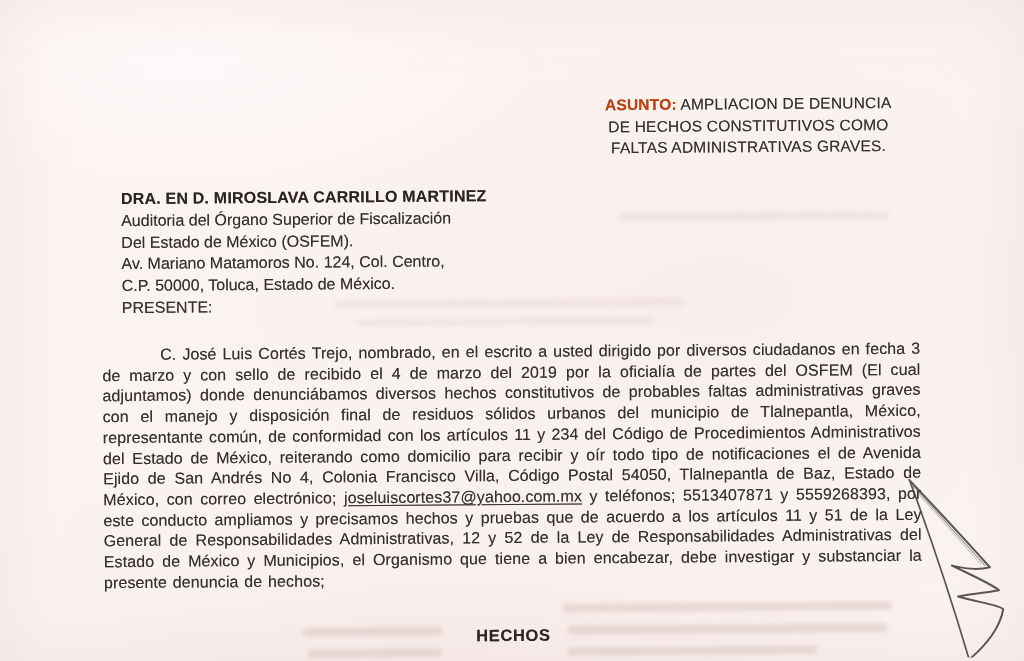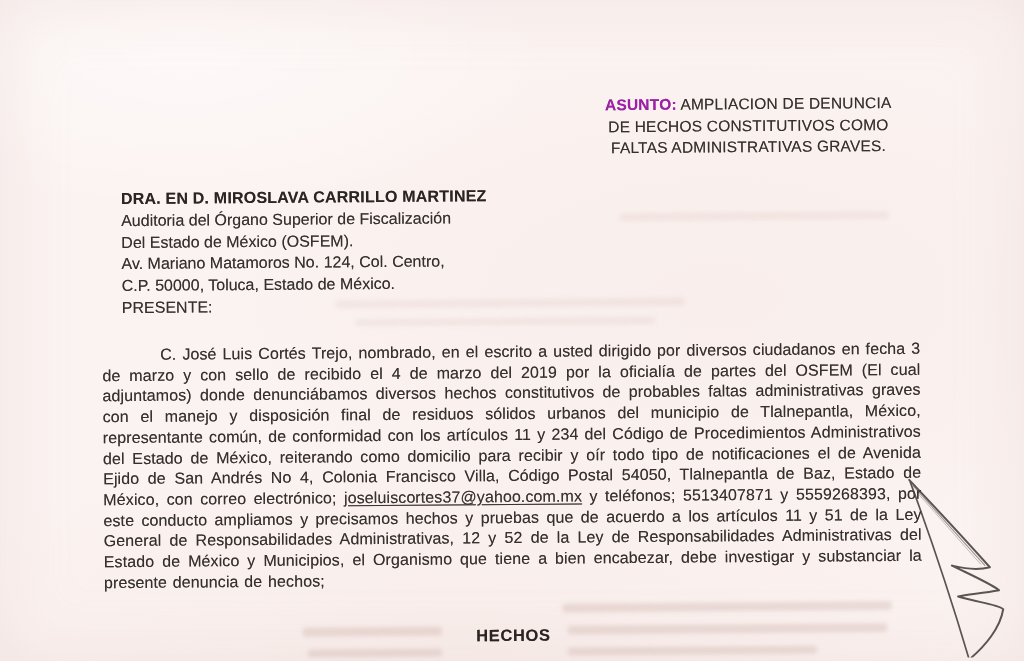--- a/index.html
+++ b/index.html
@@ -27,21 +27,21 @@
     transform:rotate(-0.45deg);
     transform-origin:50% 50%;
     color:var(--ink);
   }
   .txt{ text-shadow:0 0 .6px rgba(45,40,37,.55); }
   .subject{
     position:absolute;left:583px;top:95px;width:334px;
     text-align:center;font-size:15.5px;line-height:21.6px;
     letter-spacing:.2px;
   }
-  .subject b{color:#a21caf;}
+  .subject b{color:#c2410c;}
   .recipient{
     position:absolute;left:122px;top:185px;
     font-size:16px;line-height:21.8px;
   }
   .recipient .name{font-weight:bold;letter-spacing:.2px;color:#2a2522;}
   .bodytext{
     position:absolute;left:102px;top:342px;width:818px;
     font-size:16px;line-height:20.7px;
     text-align:justify;text-indent:58px;
     word-spacing:1.2px;letter-spacing:.1px;

